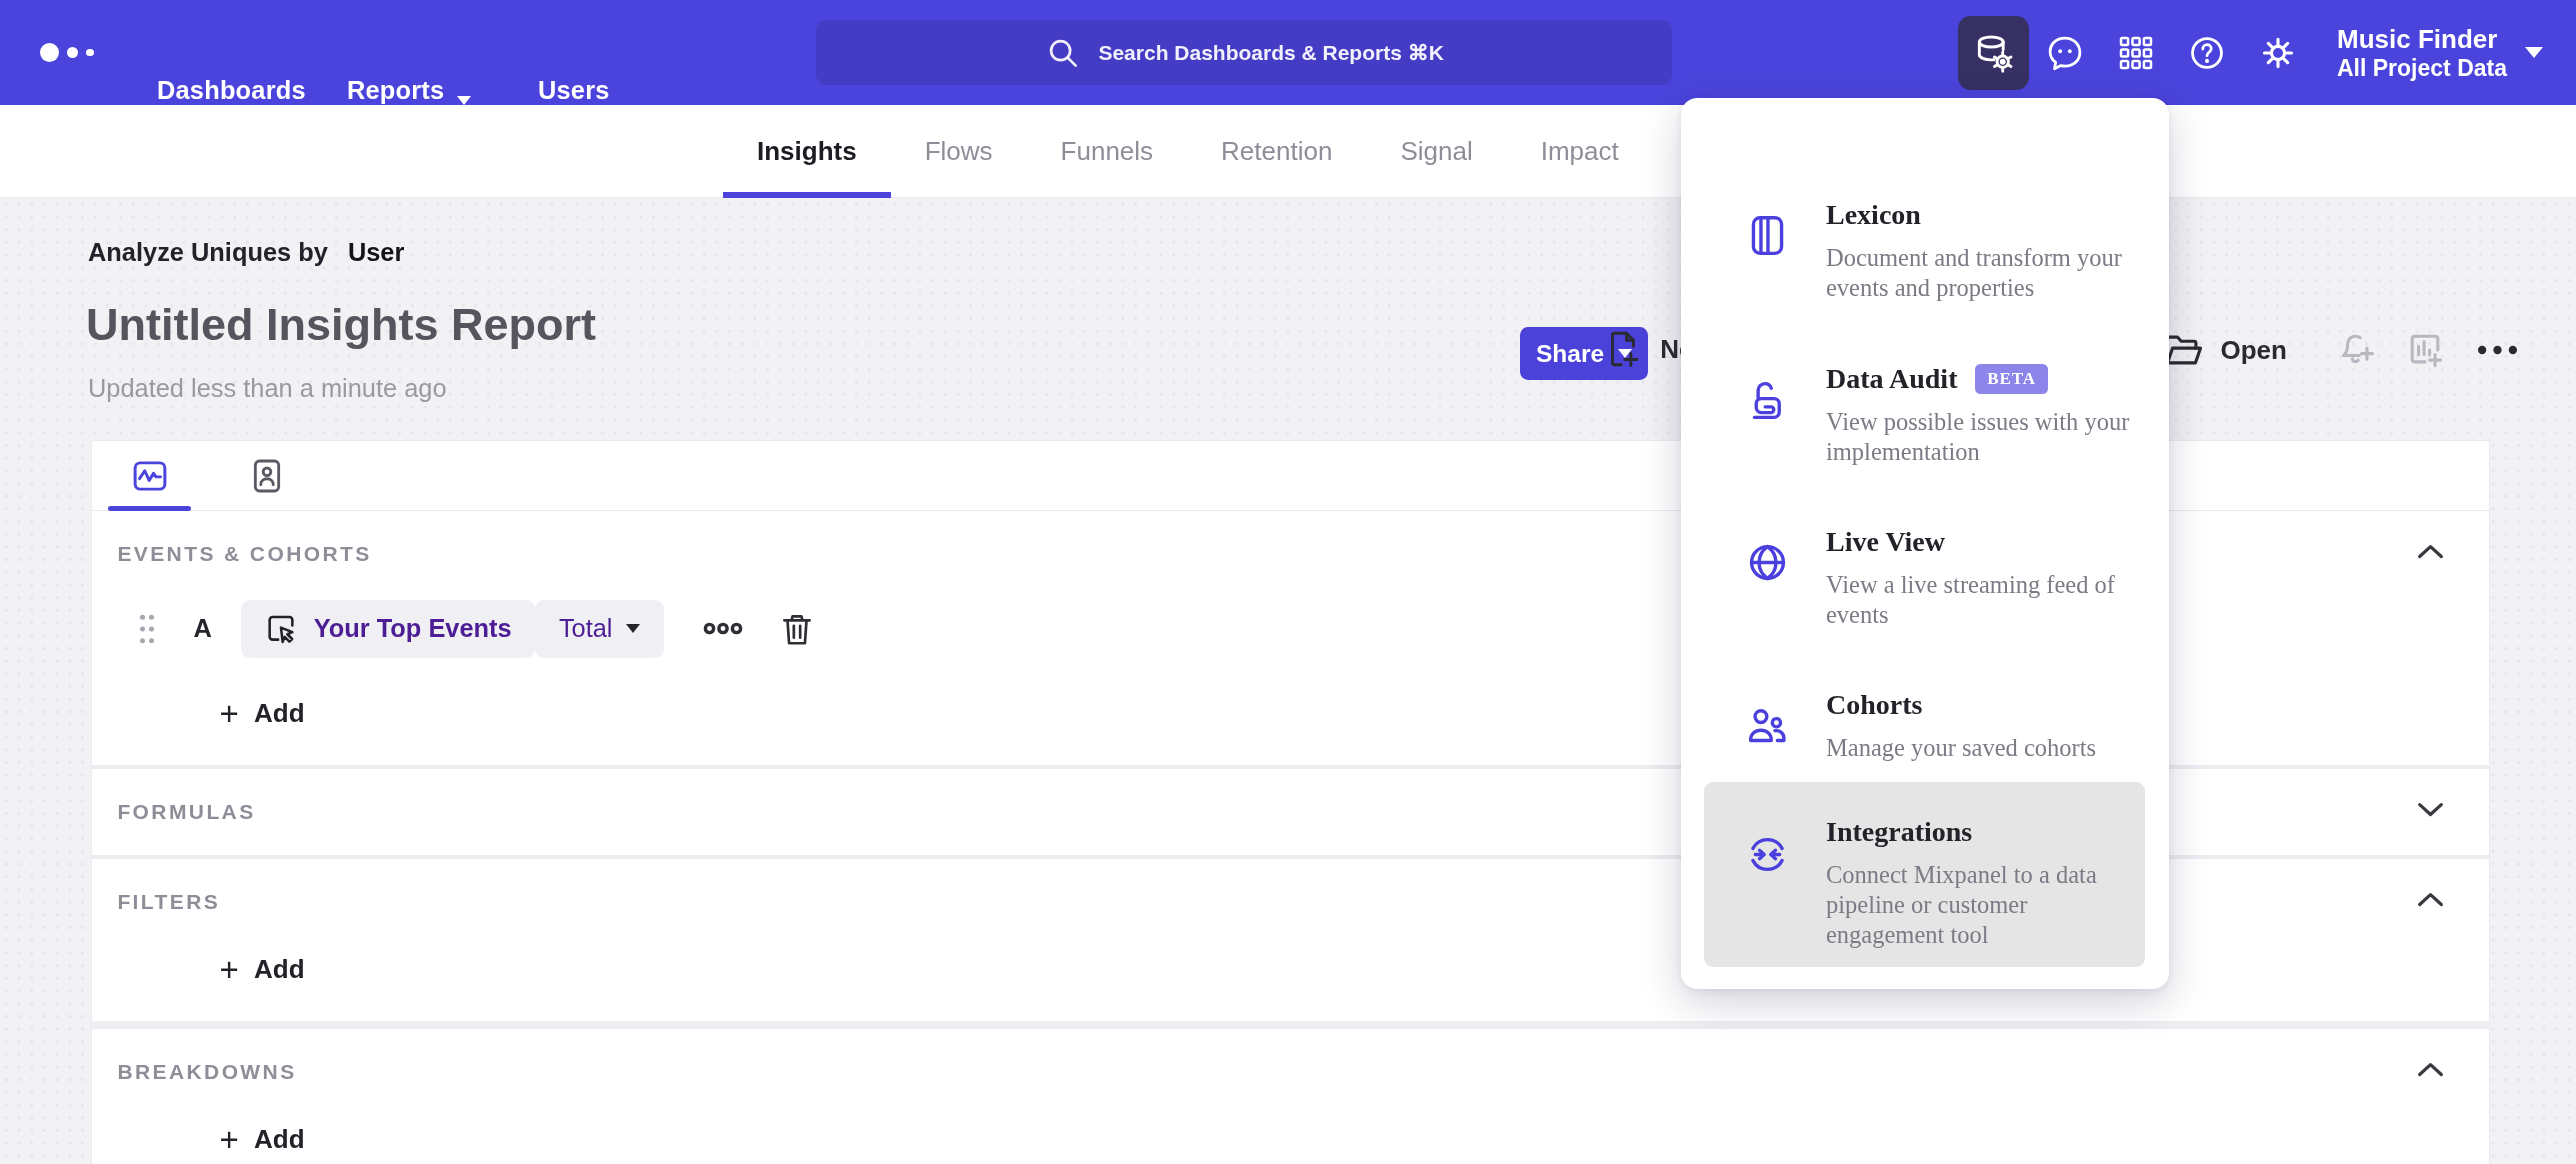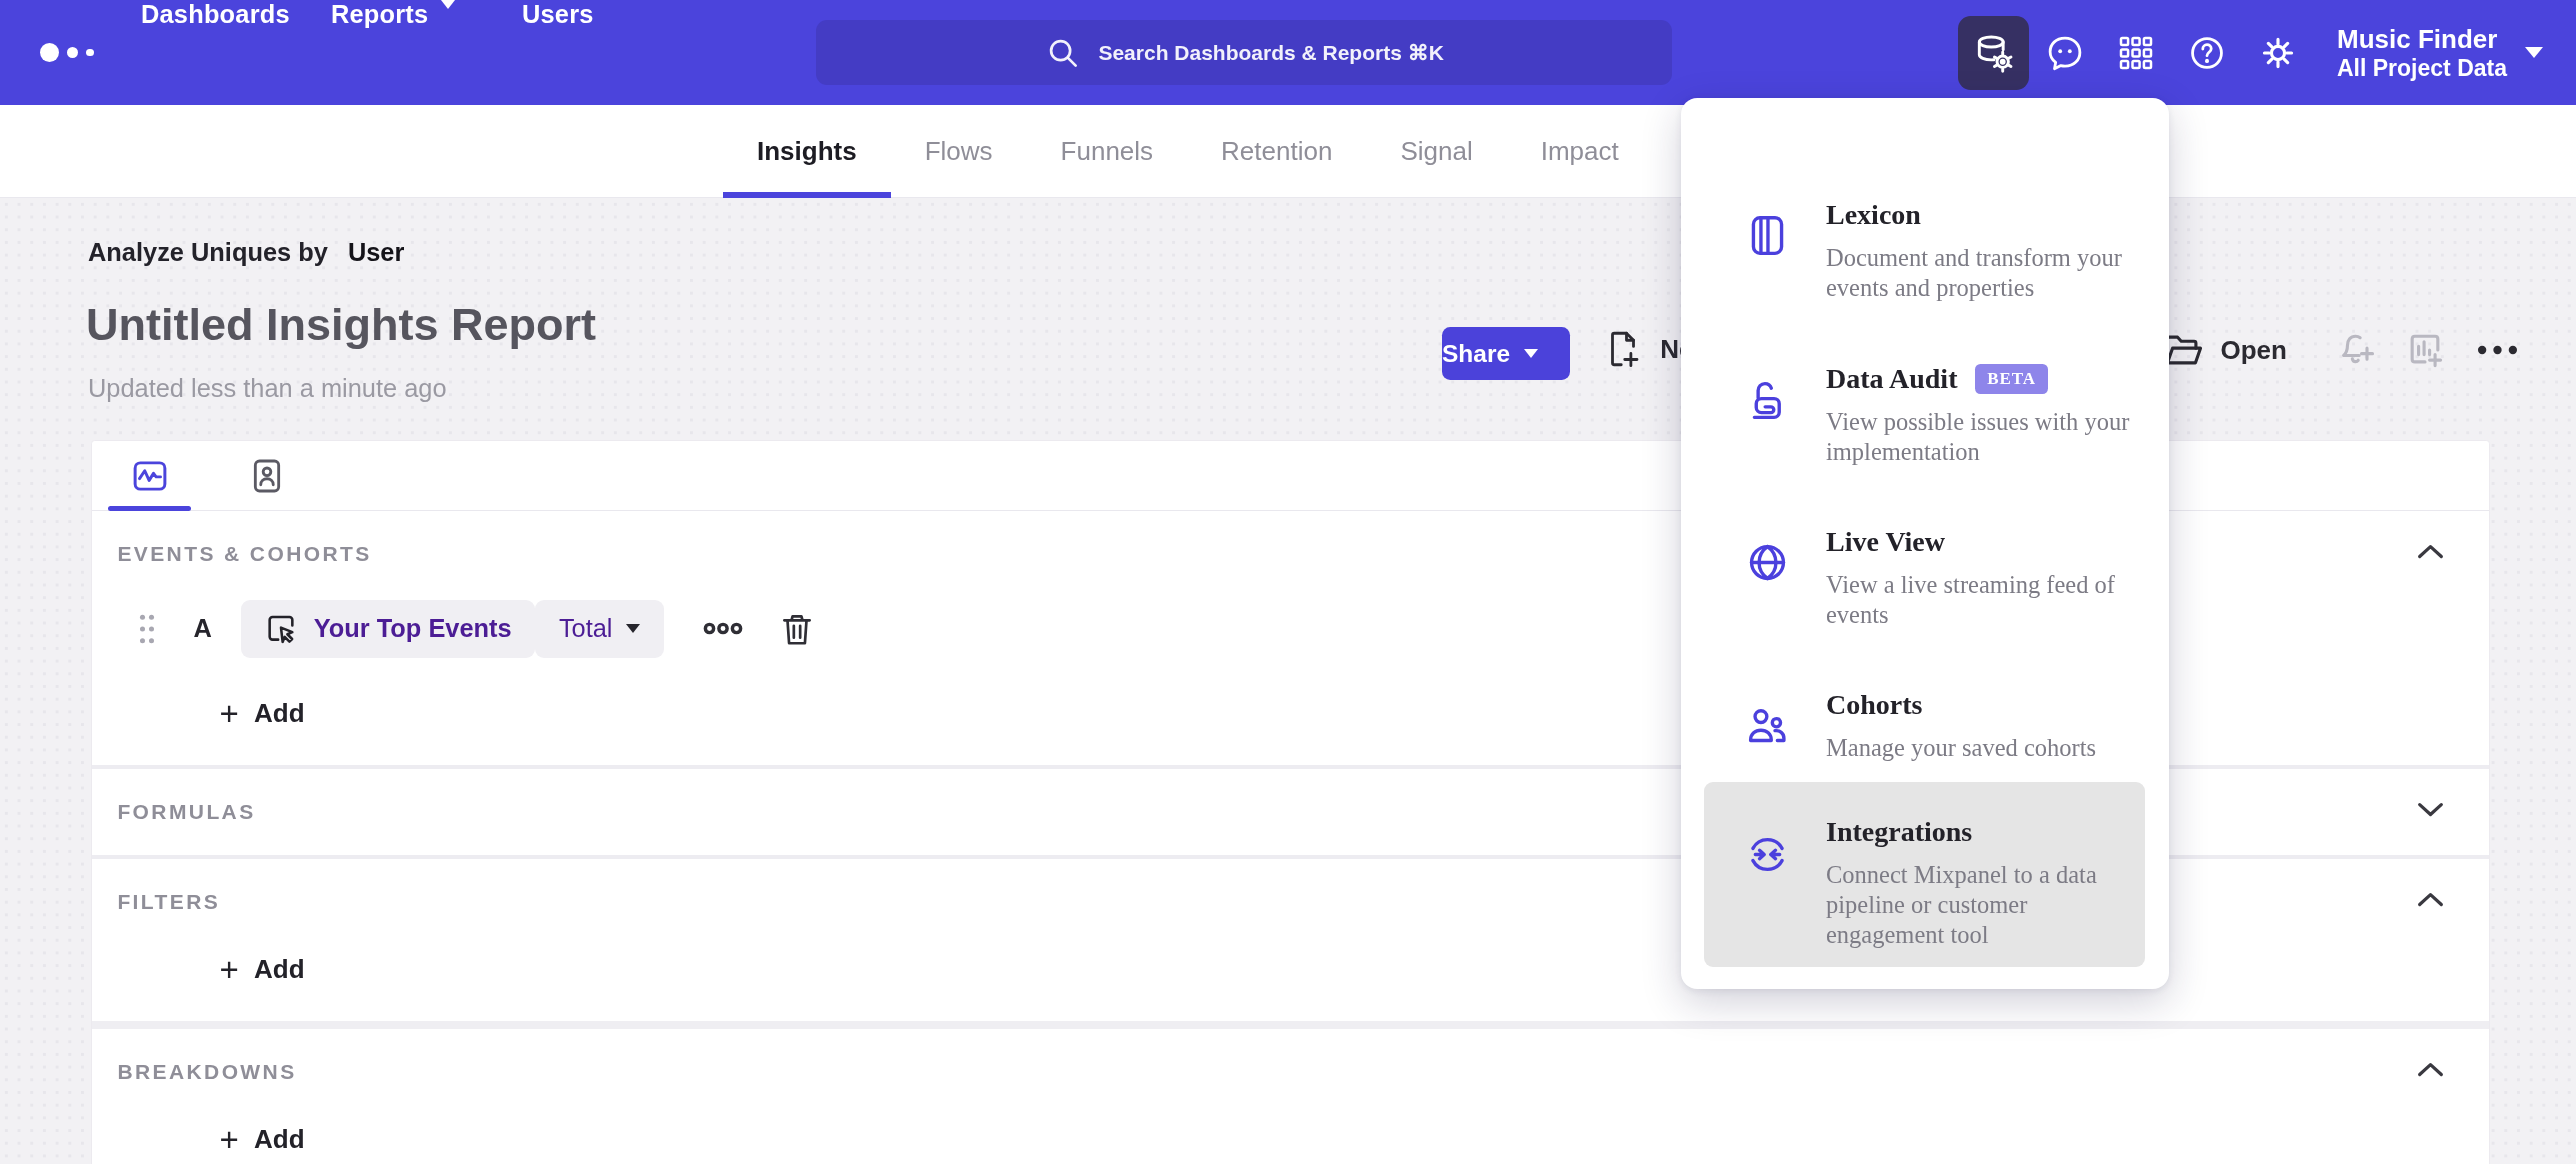--- a/index.html
+++ b/index.html
@@ -11,22 +11,22 @@
     -webkit-font-smoothing:antialiased;
   }
   svg { display:block; }
   .stroke { fill:none; stroke:currentColor; stroke-width:3.2; stroke-linecap:round; stroke-linejoin:round; }
 
   
   .nav { position:absolute; left:0; top:0; width:2576px; height:105px; background:#4b44dc; display:flex; align-items:center; }
   .logo { position:absolute; left:40px; top:0; height:105px; width:63px; display:flex; align-items:center; gap:8.2px; cursor:pointer; }
   .logo i { display:block; border-radius:50%; background:#fff; }
   .logo .d1{ width:19px; height:19px; } .logo .d2{ width:11px; height:11px; } .logo .d3{ width:7.3px; height:7.3px; }
-  .nav-item { position:absolute; top:0; height:105px; display:flex; align-items:flex-start; gap:12.7px;
-    color:#fff; font-size:25.4px; font-weight:600; letter-spacing:0.2px; cursor:pointer; }
+  .nav-item { position:absolute; top:0; height:105px; display:flex; align-items:flex-end; gap:12.7px;
+    color:#fff; font-size:25.4px; font-weight:600; letter-spacing:0.2px; cursor:pointer;margin-left:16px; }
   .tri-down { width:0; height:0; border-left:8.2px solid transparent; border-right:8.2px solid transparent; border-top:10px solid #fff; }
   .search { position:absolute; left:816px; top:20px; width:856px; height:65px; border-radius:11px;
     background:#443cc4; display:flex; align-items:center; justify-content:center; gap:16.3px; color:rgba(255,255,255,.93); cursor:text; }
   .search span { font-size:21px; font-weight:700; }
   .navicons { position:absolute; right:0; top:0; height:105px; display:flex; align-items:center;border-radius:12px; }
   .iconbtn { width:71px; height:74px; border-radius:12.7px; display:flex; align-items:center; justify-content:center; color:#fff; cursor:pointer; }
   .iconbtn.active { background:#363063; }
   .project { display:flex; align-items:center; gap:18px; margin:0 33px 0 23.6px; color:#fff; cursor:pointer; }
   .project .pname { font-size:26px; font-weight:700; line-height:31px; }
   .project .pscope { font-size:23px; font-weight:700; line-height:27px; }
@@ -40,22 +40,22 @@
 
   
   .mainbg { position:absolute; left:0; top:198px; width:2576px; height:967px;
     background-image:radial-gradient(#e7e6eb 1.5px, transparent 1.5px); background-size:12.7px 12.7px; }
 
   
   .analyze { position:absolute; left:88px; top:238px; font-size:25.4px; font-weight:600; color:#23222a; }
   .analyze b { margin-left:20px; font-weight:700; color:#141319; cursor:pointer; }
   .rtitle { position:absolute; left:86px; top:299px; font-size:45px; font-weight:600; color:#56555e; }
   .rupdated { position:absolute; left:88px; top:374px; font-size:25.4px; color:#9a99a2; }
-  .share-btn { position:absolute; left:1442px; top:327px; width:128px; height:53px; border-radius:8.2px; background:#4b42da;
-    display:flex; align-items:center; gap:14px; color:#fff; font-size:24.5px; font-weight:600; cursor:pointer; }
+  .share-btn { position:absolute; left:1520px; top:327px; width:128px; height:53px; border-radius:8.2px; background:#4b42da;
+    display:flex; align-items:center; justify-content:center; gap:14px; color:#fff; font-size:24.5px; font-weight:600; cursor:pointer; }
   .share-btn .tri-down { border-top-width:9px; border-left-width:7.3px; border-right-width:7.3px; }
   .new-btn { position:absolute; left:1602px; top:328px; display:flex; align-items:center; gap:16.3px; color:#2b2a31; font-size:26px; font-weight:600; cursor:pointer; }
   .hdr-right { position:absolute; left:2162px; top:328px; display:flex; align-items:center; color:#2b2a31; }
   .open-btn { display:flex; align-items:center; gap:14.5px; font-size:26px; font-weight:600; cursor:pointer; }
   .ghost { color:#b9b8c1; cursor:pointer; }
 
   
   .card { position:absolute; left:91px; top:440px; width:2399px; background:#fff; border:0.9px solid #eceaef; border-radius:3.6px; }
   .qtabs { position:relative; height:70px; border-bottom:1.8px solid #e9e8ee; display:flex; align-items:center; padding-left:16.3px; gap:34px; }
   .qtab { width:83px; height:68px; display:flex; align-items:center; justify-content:center; cursor:pointer; color:#5b5a64; position:relative; }

